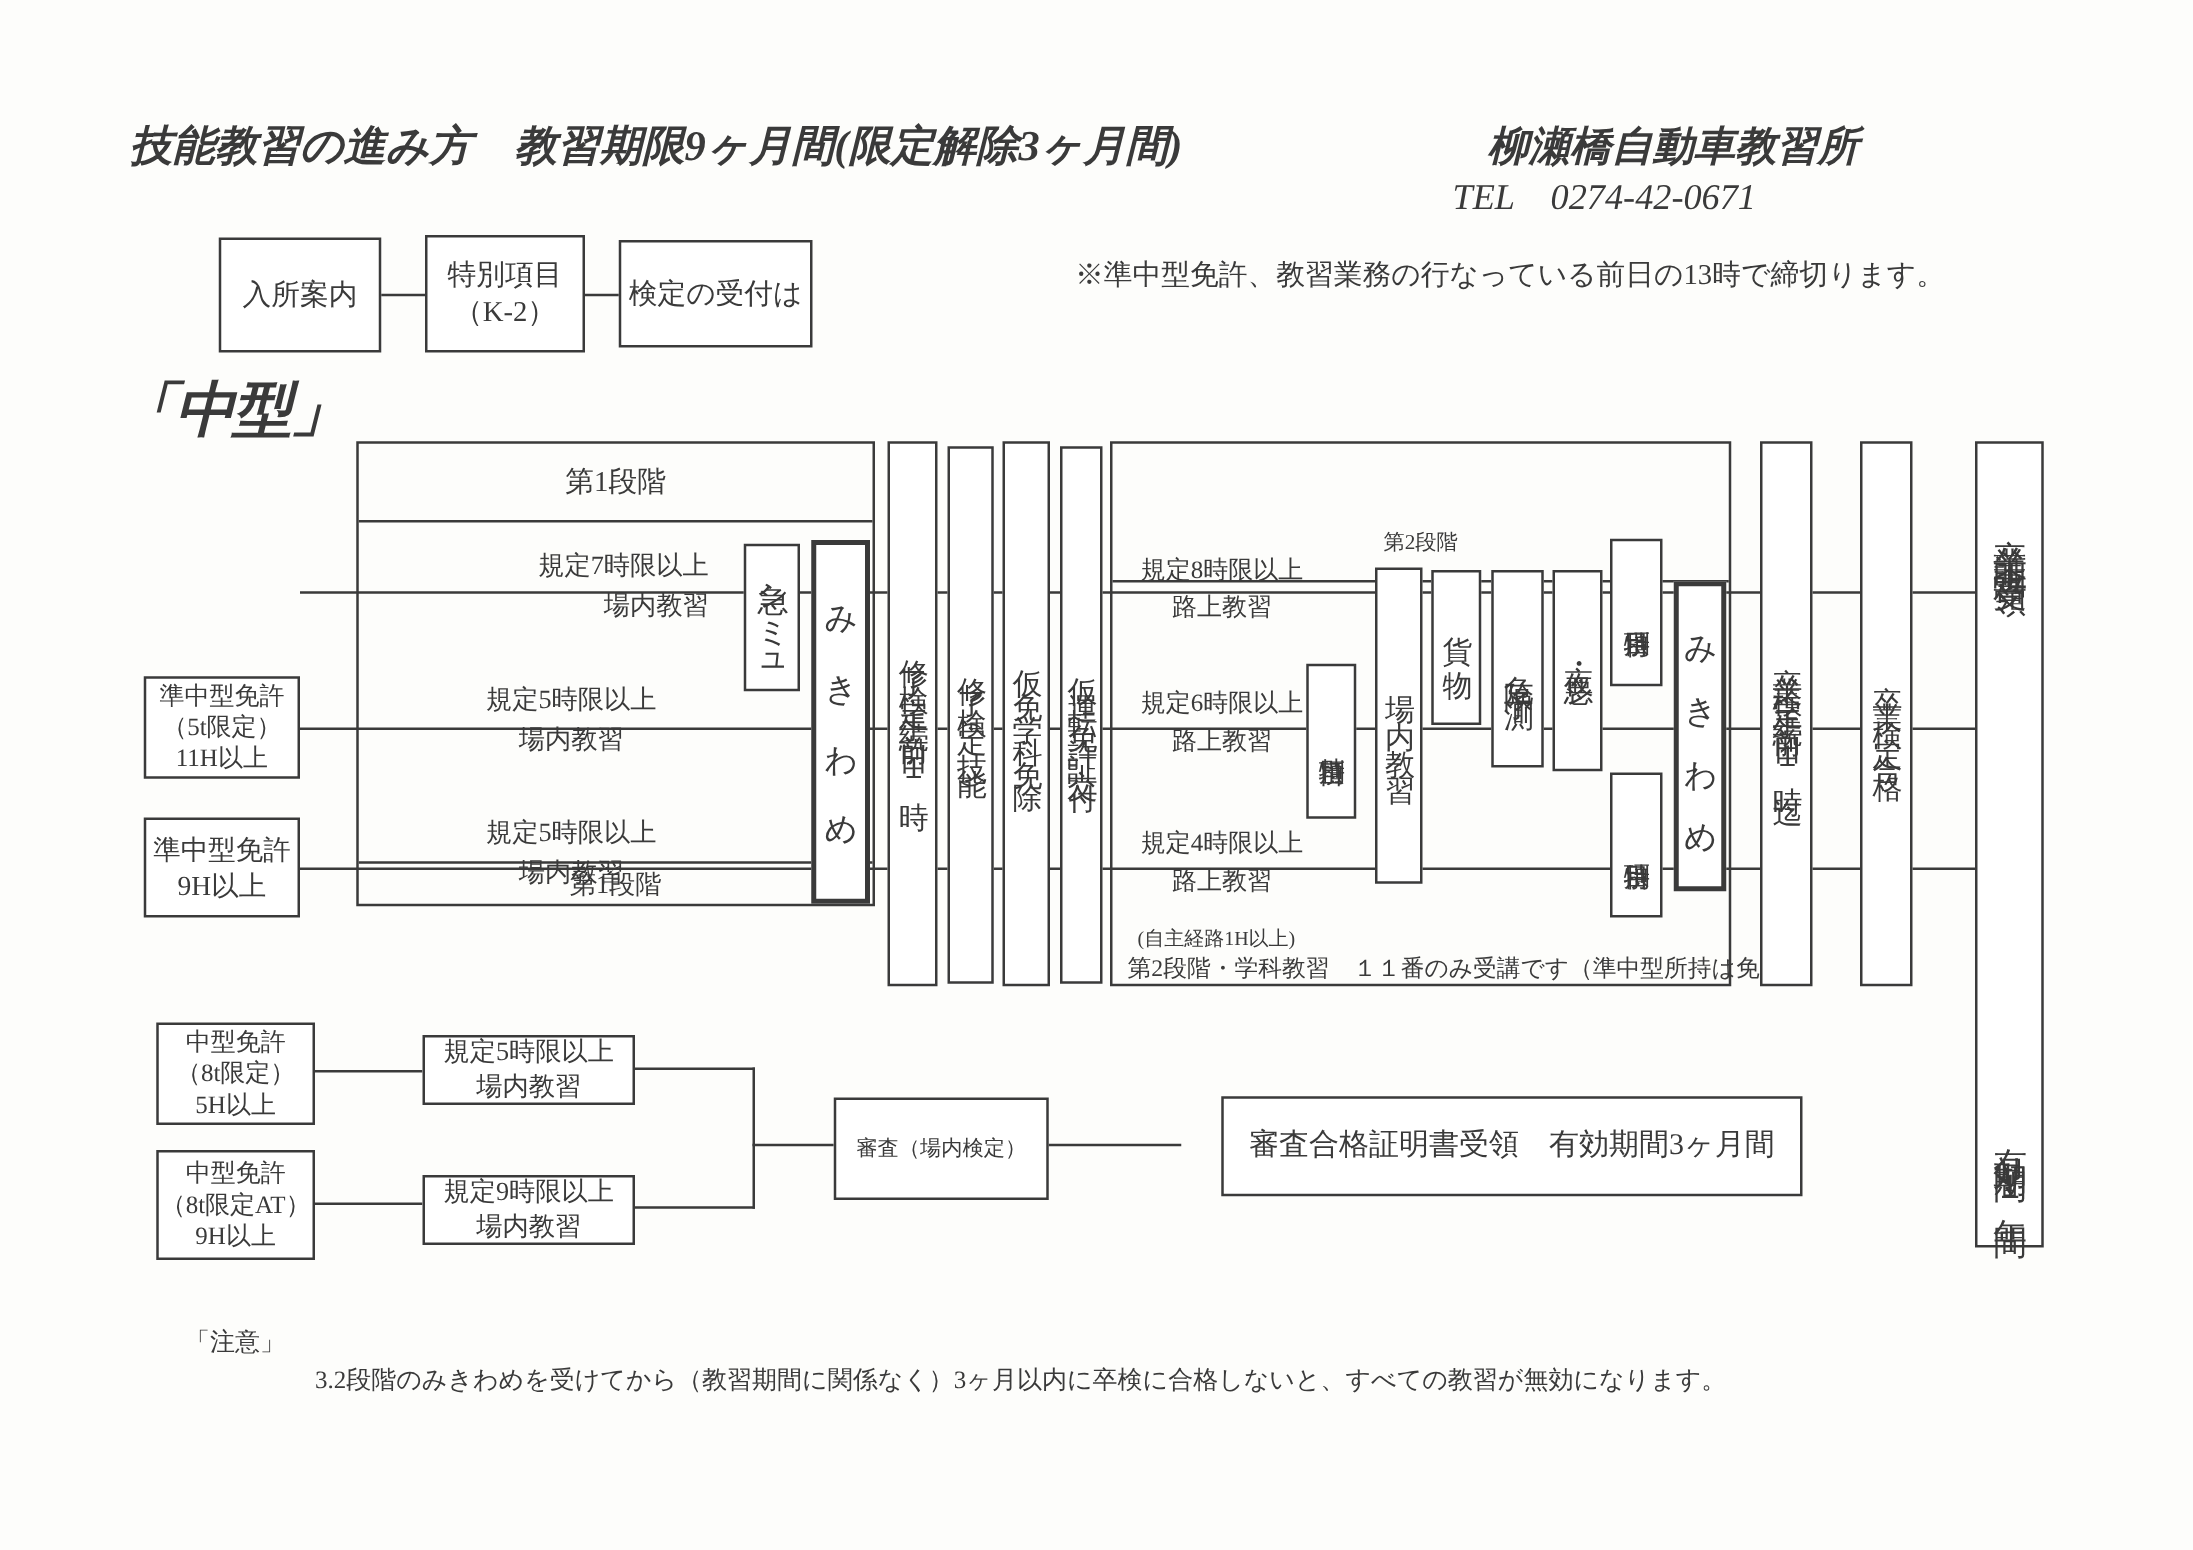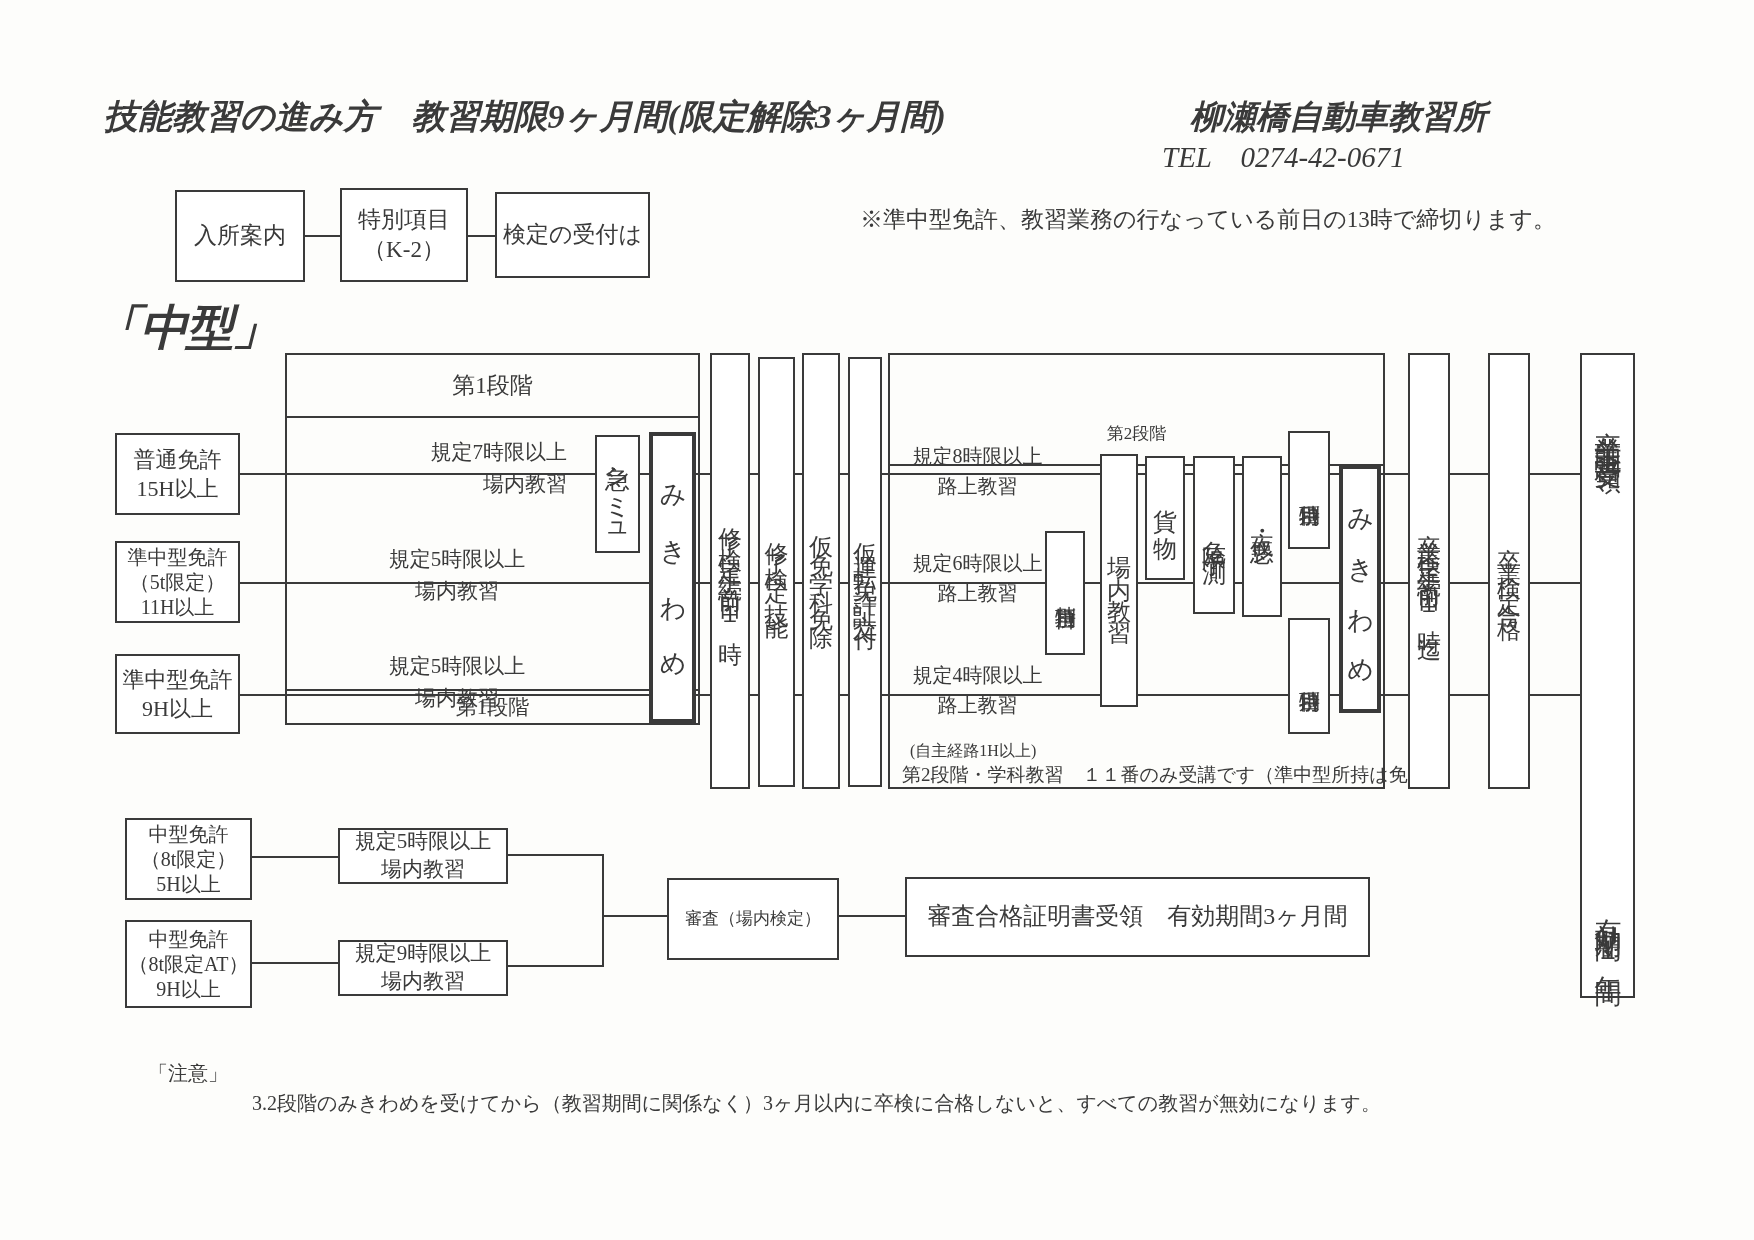--- a/index.html
+++ b/index.html
@@ -48,24 +48,20 @@
   <div class="box" style="left:495px;top:192px;width:155px;height:86px;font-size:23px;">
     <span>検定の受付は</span>
   </div>
 
   <div class="abs italic b" style="left:94px;top:296px;font-size:48px;letter-spacing:-2px;">「中型」</div>
 
   <div class="hline" style="left:240px;top:473px;width:1340px;z-index:1;"></div>
   <div class="hline" style="left:240px;top:582px;width:1340px;z-index:1;"></div>
   <div class="hline" style="left:240px;top:694px;width:1340px;z-index:1;"></div>
 
-  <div class="box" style="left:115px;top:433px;width:125px;height:82px;font-size:22px;">
-    <span>普通免許</span>
-    <span>15H以上</span>
-  </div>
   <div class="box" style="left:115px;top:541px;width:125px;height:82px;font-size:20px;line-height:1.25;">
     <span>準中型免許</span>
     <span>（5t限定）</span>
     <span>11H以上</span>
   </div>
   <div class="box" style="left:115px;top:654px;width:125px;height:80px;font-size:22px;">
     <span>準中型免許</span>
     <span>9H以上</span>
   </div>
 
@@ -187,20 +183,20 @@
     <span>規定5時限以上</span>
     <span>場内教習</span>
   </div>
   <div class="box" style="left:338px;top:940px;width:170px;height:56px;font-size:21px;">
     <span>規定9時限以上</span>
     <span>場内教習</span>
   </div>
   <div class="box" style="left:667px;top:878px;width:172px;height:82px;font-size:17px;">
     <span class="nowrap">審査（場内検定）</span>
   </div>
-  <div class="box" style="left:905px;top:877px;width:465px;height:80px;font-size:24px;text-align:right;">
+  <div class="box" style="left:977px;top:877px;width:465px;height:80px;font-size:24px;text-align:right;">
     <span class="nowrap">審査合格証明書受領　有効期間3ヶ月間</span>
   </div>
 
   <div class="abs" style="left:148px;top:1060px;font-size:20px;">「注意」</div>
   <div class="abs nowrap" style="left:252px;top:1090px;font-size:20px;">3.2段階のみきわめを受けてから（教習期間に関係なく）3ヶ月以内に卒検に合格しないと、すべての教習が無効になります。</div>
 
 </div>
 
 </body></html>

